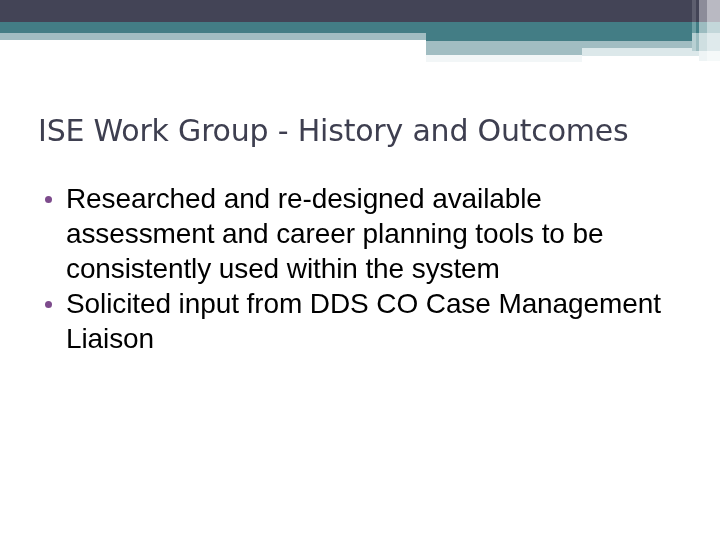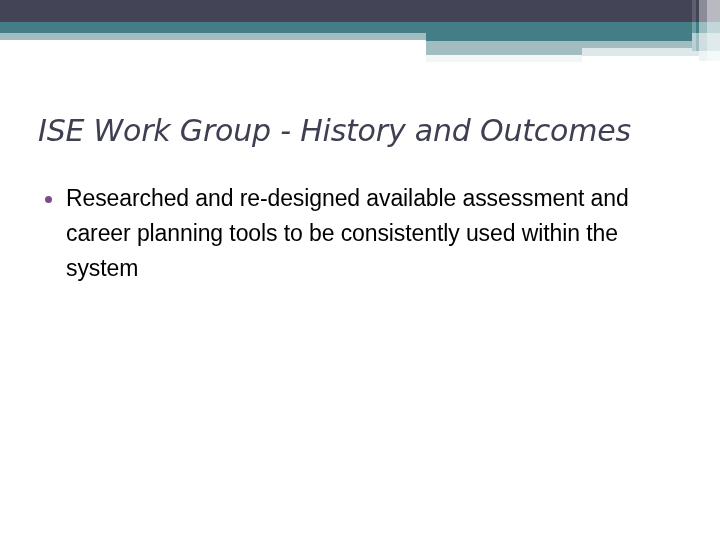--- a/index.html
+++ b/index.html
@@ -113,36 +113,35 @@
     left: 38px;
     top: 114px;
     width: 640px;
     color: #3E3F50;
     font-family: "DejaVu Sans", sans-serif;
     font-size: 30px;
     font-weight: 400;
     letter-spacing: -0.2px;
     line-height: 1.15;
     white-space: nowrap;
-    font-style: italic;
   }
 
   
   .body-block {
     position: absolute;
     left: 36px;
     top: 181px;
     width: 660px;
   }
   .bullet-item {
     position: relative;
     padding-left: 30px;
     color: #000000;
     font-family: "Liberation Sans", sans-serif;
-    font-size: 23px;
+    font-size: 28px;
     font-weight: 400;
     line-height: 35px;
     letter-spacing: -0.1px;
   }
   .bullet-dot {
     position: absolute;
     left: 9px;
     top: 15px;
     width: 7px;
     height: 7px;
@@ -187,16 +186,20 @@
   <div class="title">ISE Work Group - History and Outcomes</div>
 
   <div class="body-block">
 
     <div class="bullet-item">
       <span class="bullet-dot"></span>
       <span class="bullet-text">Researched and re-designed available assessment and career planning tools to be consistently used within the system</span>
     </div>
 
 
+    <div class="bullet-item">
+      <span class="bullet-dot"></span>
+      <span class="bullet-text">Solicited input from DDS CO Case Management Liaison</span>
+    </div>
 
   </div>
 
 </div>
 
 </body></html>

